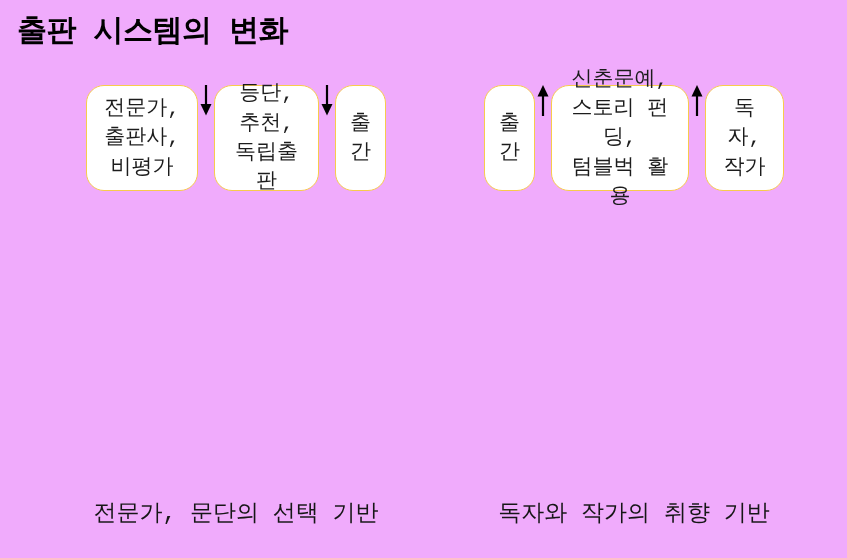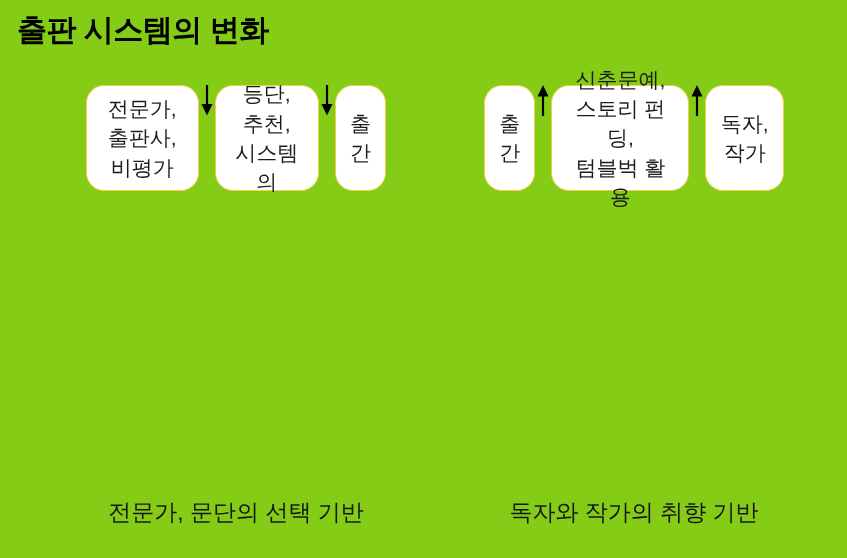--- a/index.html
+++ b/index.html
@@ -3,22 +3,22 @@
 <meta charset="utf-8">
 <style>
   :root{
     --gold:#F7CB4D;
     --ink:#1c1c1c;
   }
   html,body{margin:0;padding:0;background:#ffffff;}
   .page{
     position:relative;
     width:847px;height:558px;
-    background:#84cc16;
-    font-family:Liberation Sans, sans-serif;
+    background:#f0abfc;
+    font-family:Liberation Mono, monospace;
     overflow:hidden;
   }
   .title{
     position:absolute;
     left:17px;top:10px;
     margin:0;
     font-size:30px;
     font-weight:900;
     letter-spacing:-0.5px;
     color:#000000;
@@ -76,21 +76,21 @@
     <div class="box">
       <span>전문가, 출판사, 비평가</span>
     </div>
     <div class="arrow-wrap">
       <svg width="16" height="31" viewBox="0 0 16 31" aria-hidden="true">
         <line x1="8" y1="0" x2="8" y2="21" stroke="#000" stroke-width="2.2"></line>
         <polygon points="2.5,19 13.5,19 8,30.5" fill="#000"></polygon>
       </svg>
     </div>
     <div class="box">
-      <span>등단, 추천, 시스템의</span>
+      <span>등단, 추천, 독립출판</span>
     </div>
     <div class="arrow-wrap">
       <svg width="16" height="31" viewBox="0 0 16 31" aria-hidden="true">
         <line x1="8" y1="0" x2="8" y2="21" stroke="#000" stroke-width="2.2"></line>
         <polygon points="2.5,19 13.5,19 8,30.5" fill="#000"></polygon>
       </svg>
     </div>
     <div class="box">
       <span>출간</span>
     </div>

